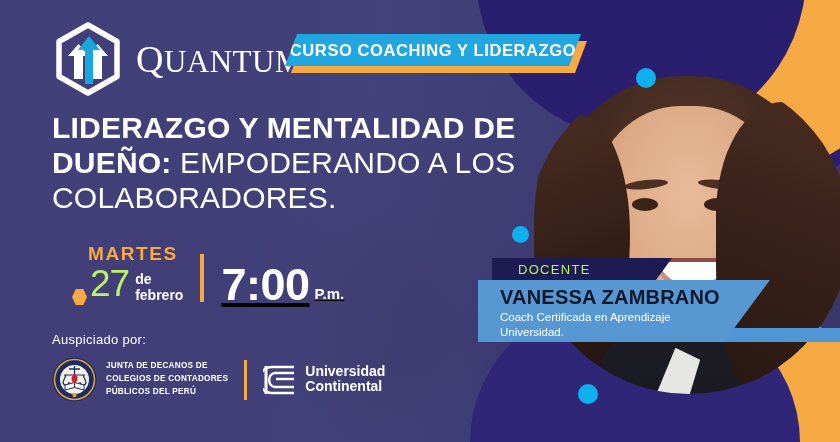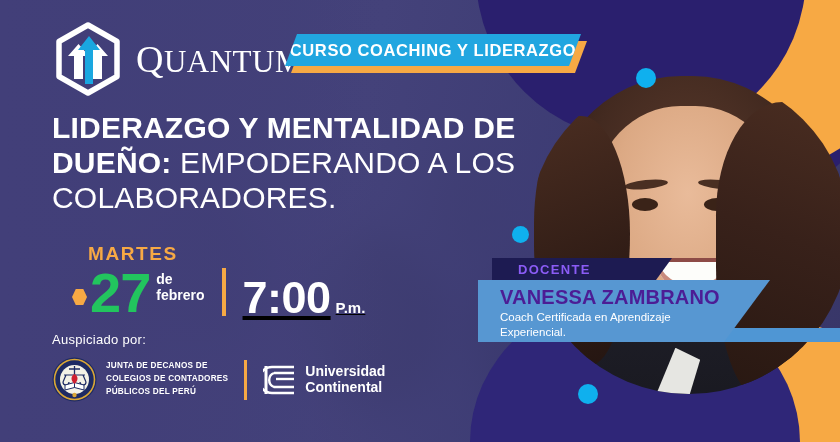--- a/index.html
+++ b/index.html
@@ -145,62 +145,62 @@
   .date-col{position:relative;padding-left:20px;}
   .day-word{
     color:#f7a944;font-size:19px;font-weight:700;letter-spacing:1.6px;
     margin-left:16px;margin-bottom:2px;
   }
   .date-row{display:flex;align-items:flex-start;}
   .hexdot{
     width:15px;height:16px;background:#f7a944;margin-top:22px;margin-right:3px;
     clip-path:polygon(25% 0,75% 0,100% 50%,75% 100%,25% 100%,0 50%);
   }
-  .daynum{color:#22c55e;font-size:56px;font-weight:700;line-height:.92;letter-spacing:-1px;}
+  .daynum{color:#bef264;font-size:37px;font-weight:400;line-height:.92;letter-spacing:-1px;}
   .month{
     color:#fff;font-size:14px;font-weight:700;line-height:1.16;
     margin-left:6px;margin-top:4px;
   }
   .vbar{width:4px;height:48px;background:#f7a944;margin:0 17px 3px 17px;}
   .time-col{display:flex;align-items:flex-end;text-decoration:underline;}
   .time{color:#fff;font-size:45px;font-weight:700;line-height:.92;letter-spacing:-.5px;}
   .ampm{color:#ffffff;font-size:15px;font-weight:700;margin-left:5px;margin-bottom:3px;}
 
   
   .sponsors{position:absolute;left:52px;top:332px;}
   .sp-title{color:#fff;font-size:13px;font-weight:400;letter-spacing:.3px;}
   .sp-row{display:flex;align-items:center;margin-top:10px;}
   .seal{width:45px;height:45px;position:relative;flex:none;}
   .sp-jd{
     color:#fff;font-size:8.2px;font-weight:700;line-height:1.55;
     letter-spacing:.25px;margin-left:9px;
   }
   .sp-div{width:3px;height:40px;background:#f7a944;margin:0 16px;}
-  .uc{display:flex;align-items:center;}
+  .uc{display:flex;}
   .uc-mark{width:34px;height:32px;flex:none;}
   .uc-name{
     color:#fff;font-size:14px;font-weight:700;line-height:1.12;margin-left:8px;
   }
 
   
   .docente-band{
     position:absolute;left:492px;top:258px;width:180px;height:22px;background:#1d1b52;
     clip-path:polygon(0 0,100% 0,calc(100% - 16px) 100%,0 100%);
     display:flex;align-items:center;
   }
   .docente-band span{
-    color:#8b5cf6;font-size:13px;font-weight:700;letter-spacing:1.3px;margin-left:26px;
+    color:#bef264;font-size:13px;font-weight:400;letter-spacing:1.3px;margin-left:26px;
   }
   .speaker-band{
     position:absolute;left:478px;top:280px;width:292px;height:62px;background:#5797d2;
     clip-path:polygon(0 0,100% 0,calc(100% - 46px) 100%,0 100%);
     padding:6px 0 0 22px;
   }
   .sp-name{
-    color:#4c1d95;font-size:20px;font-weight:700;letter-spacing:.2px;line-height:1.1;
+    color:#0f172a;font-size:20px;font-weight:700;letter-spacing:.2px;line-height:1.1;
   }
   .sp-role{
     color:#ffffff;font-size:11.5px;font-weight:400;line-height:1.32;margin-top:2px;
   }
 </style>
 </head>
 <body>
 
 <div class="banner">
 
@@ -323,17 +323,17 @@
     </div>
   </div>
 
   <div class="docente-band">
     <span>DOCENTE</span>
   </div>
   <div class="speaker-band">
     <div class="sp-name">VANESSA ZAMBRANO</div>
     <div class="sp-role">
       <span>Coach Certificada en Aprendizaje</span><br>
-      <span>Experiencial.</span>
+      <span>Universidad.</span>
     </div>
   </div>
 
 </div>
 
 </body></html>

